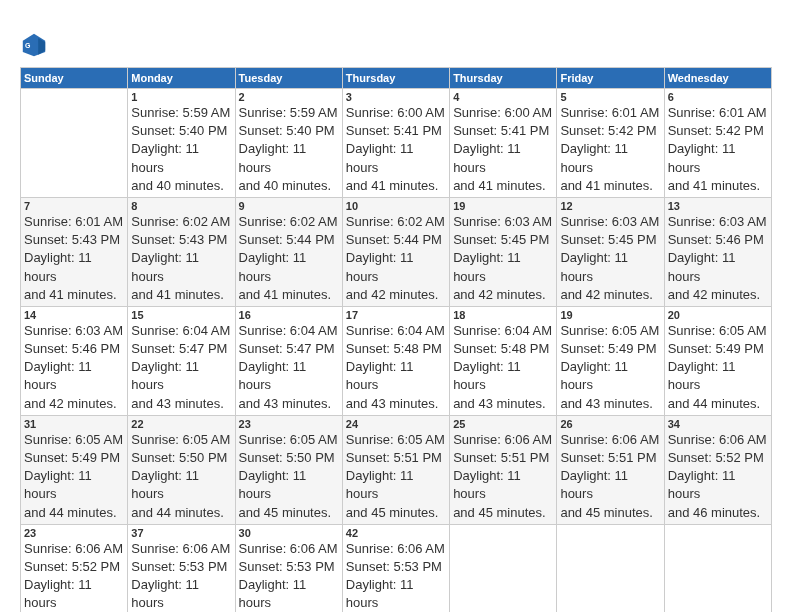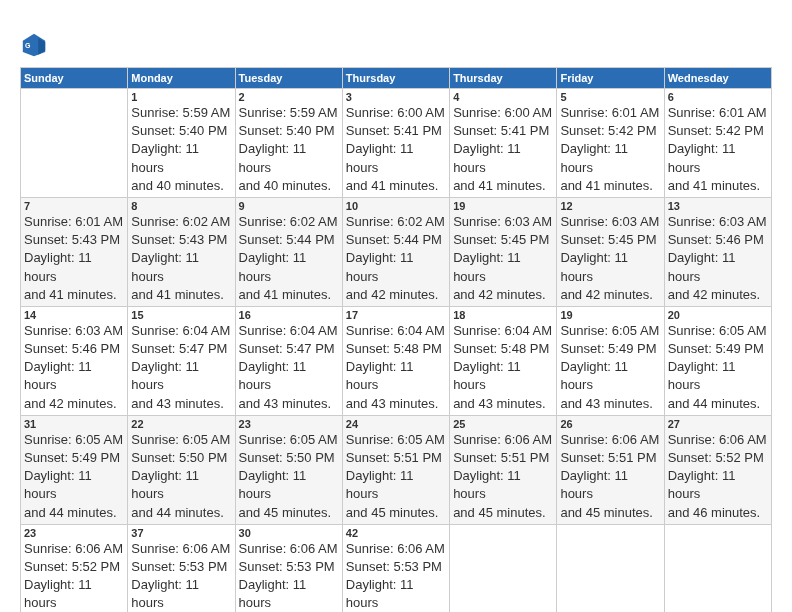--- a/index.html
+++ b/index.html
@@ -307,21 +307,21 @@
 and 45 minutes.</div>
           </td>
           <td>
             <span class="day-num">26</span>
             <div class="day-info" style="white-space: pre-line;">Sunrise: 6:06 AM
 Sunset: 5:51 PM
 Daylight: 11 hours
 and 45 minutes.</div>
           </td>
           <td>
-            <span class="day-num">27</span>
+            <span class="day-num">34</span>
             <div class="day-info" style="white-space: pre-line;">Sunrise: 6:06 AM
 Sunset: 5:52 PM
 Daylight: 11 hours
 and 46 minutes.</div>
           </td>
         </tr>
         <tr>
           <td>
             <span class="day-num">23</span>
             <div class="day-info" style="white-space: pre-line;">Sunrise: 6:06 AM

